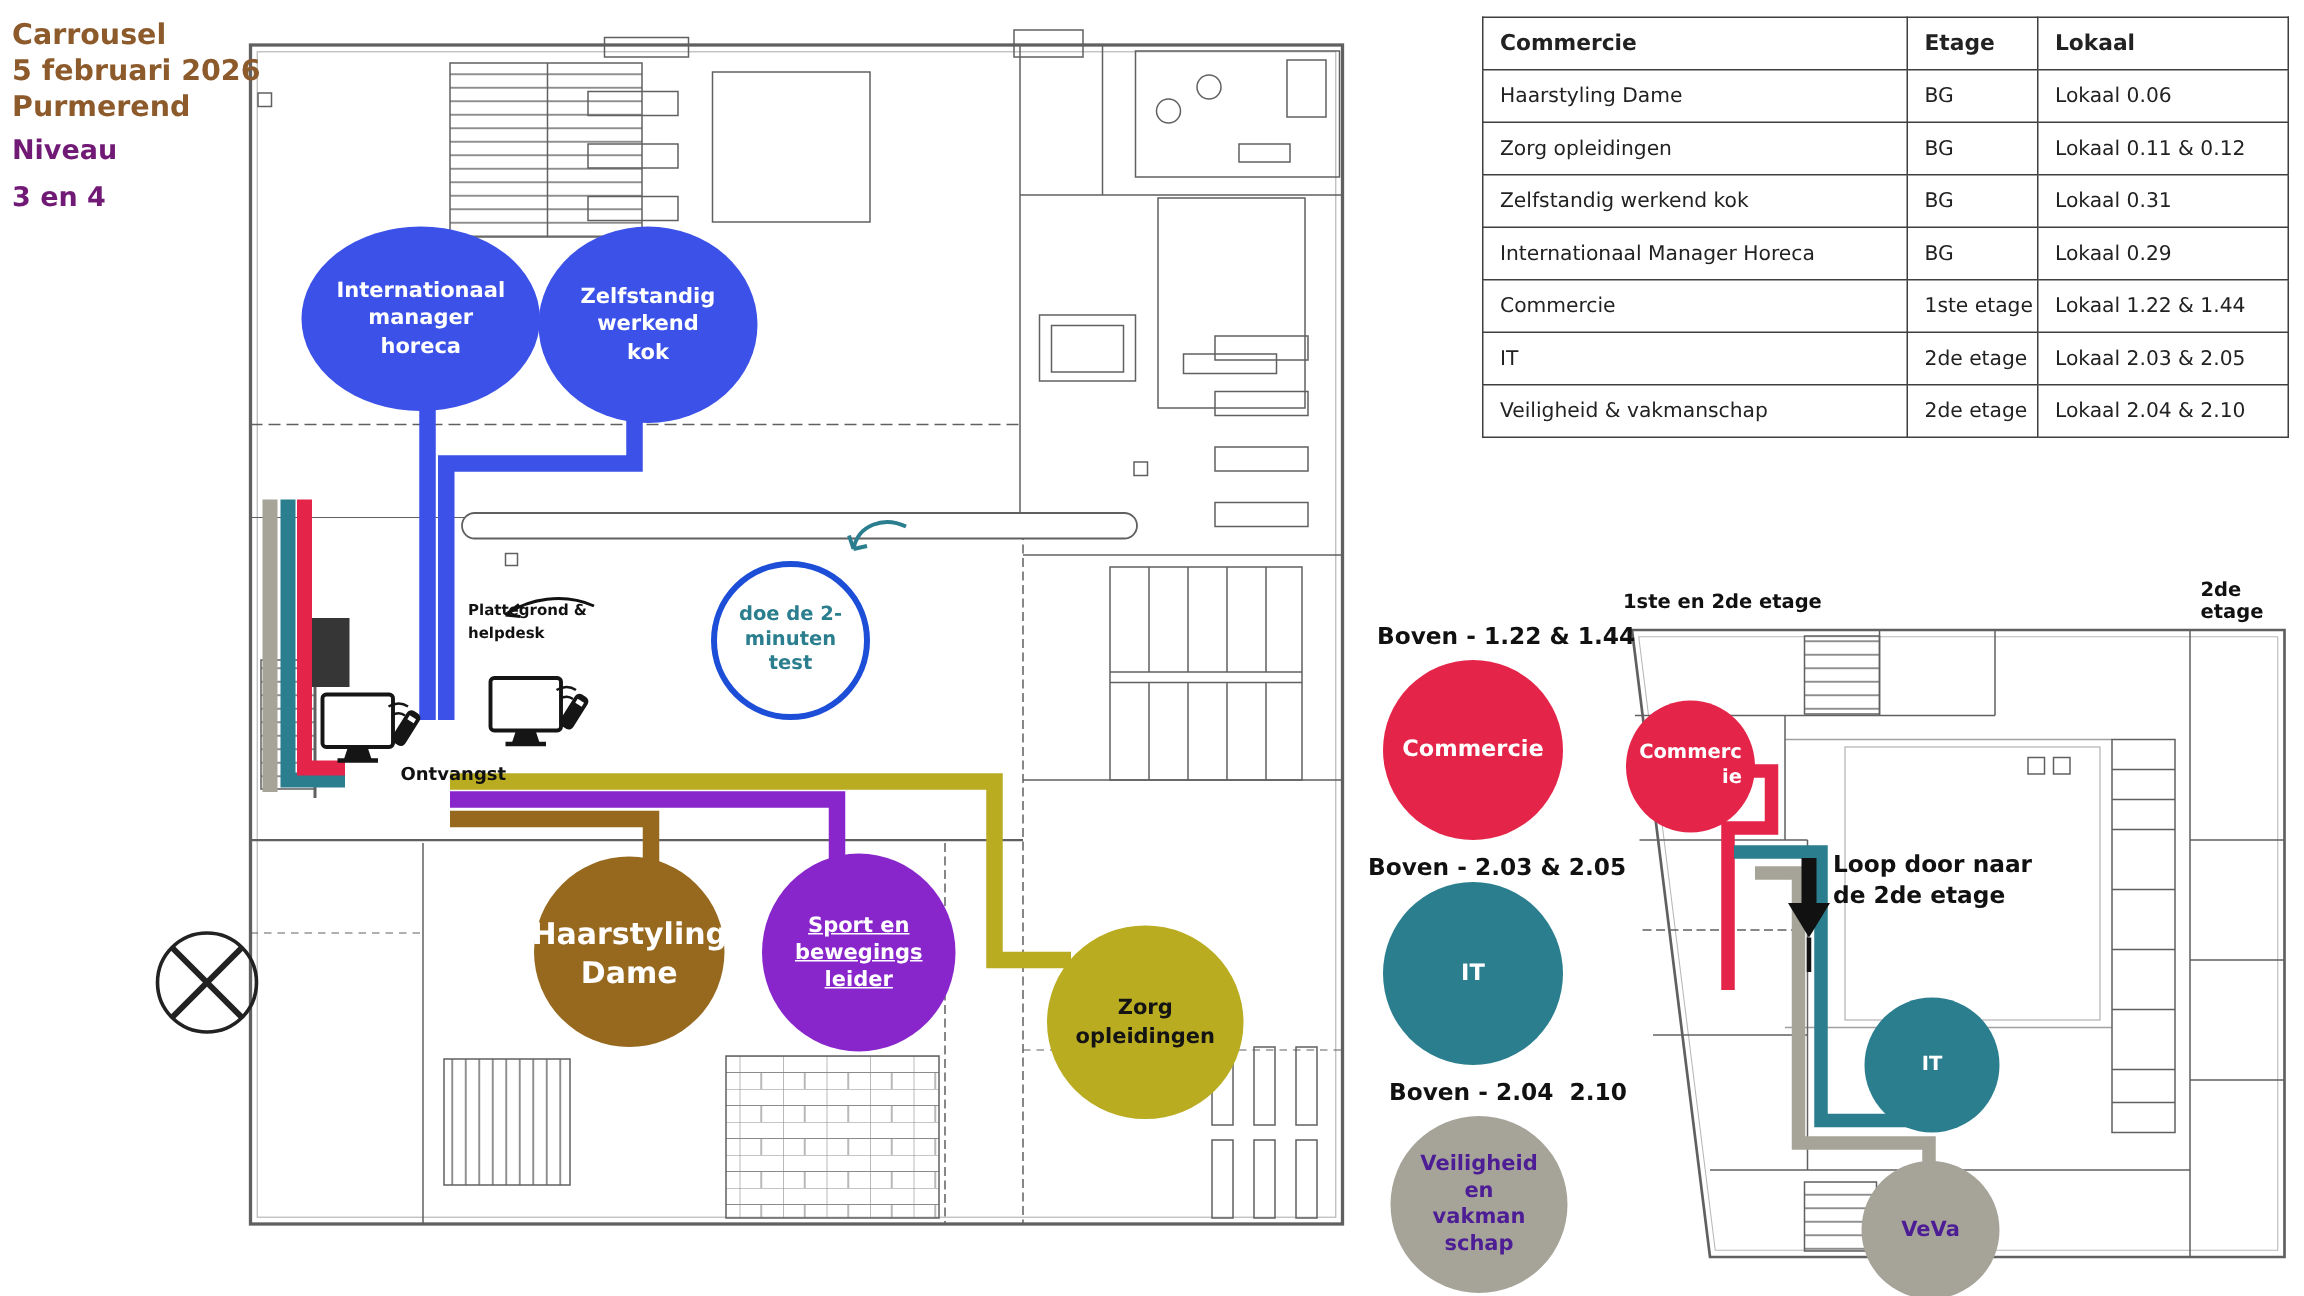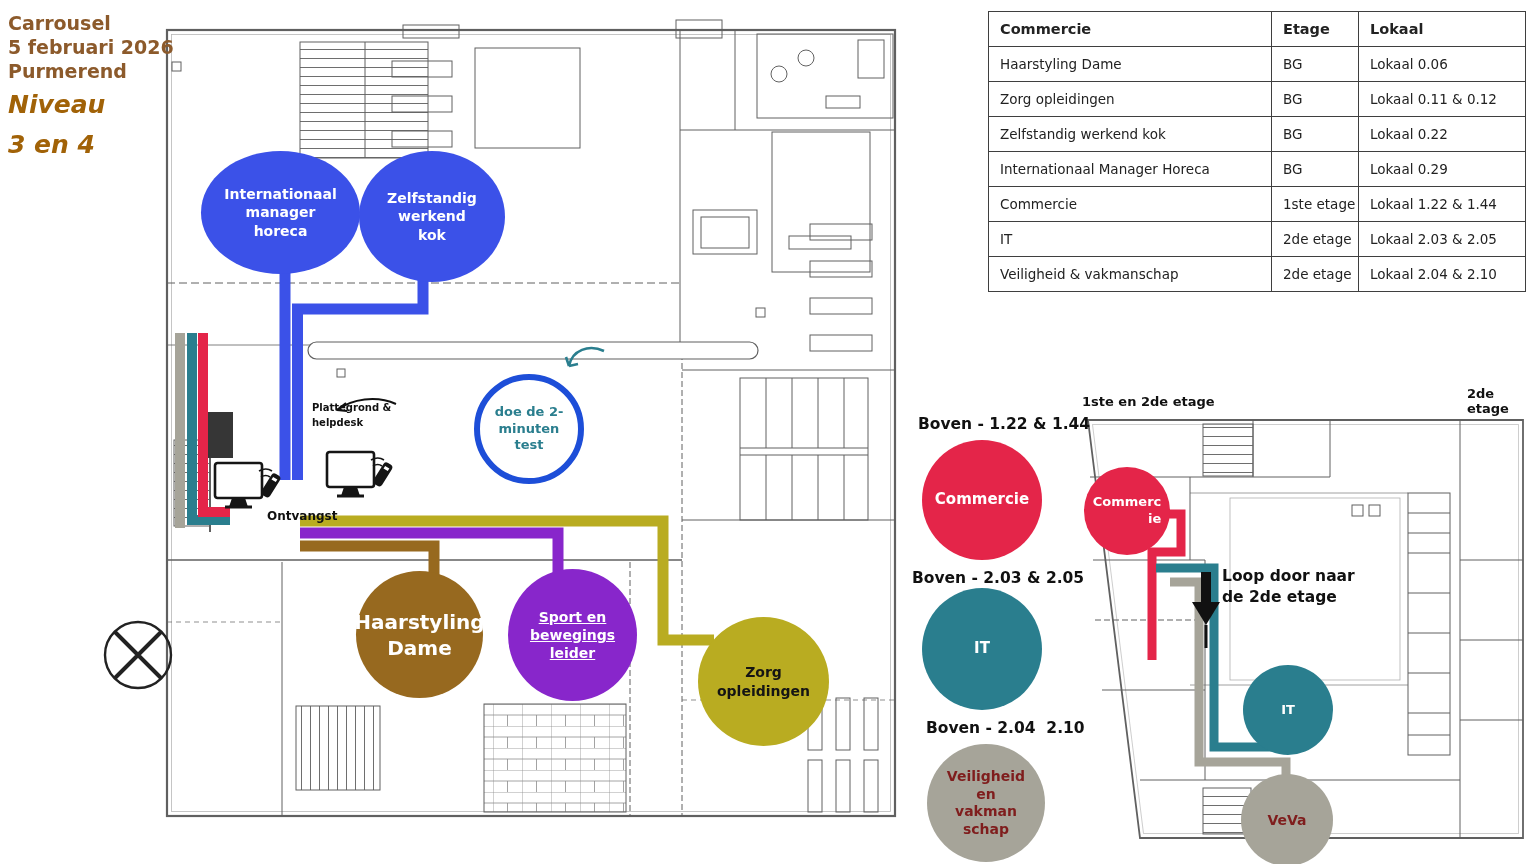--- a/index.html
+++ b/index.html
@@ -4,21 +4,21 @@
 <style>
   html,body{margin:0;padding:0;}
   body{
     width:1536px;height:864px;position:relative;background:#ffffff;
     font-family:"DejaVu Sans","Liberation Sans",sans-serif;overflow:hidden;
   }
   .abs{position:absolute;}
   #plan-layer{position:absolute;left:0;top:0;width:1536px;height:864px;}
   
   .t-brown{color:#8C5A2B;font-size:19px;font-weight:bold;line-height:1.25;}
-  .t-yellow{color:#a16207;font-size:25px;font-weight:bold;line-height:1.28;font-style:italic;}
+  .t-yellow{color:#701a75;font-size:18px;font-weight:bold;line-height:1.28;}
   
   table.wtable{
     position:absolute;left:988px;top:11px;width:537px;
     border-collapse:collapse;color:#222;table-layout:fixed;
   }
   table.wtable td,table.wtable th{
     border:1px solid #3f3f3f;padding:9px 11px;font-size:13.5px;text-align:left;
     overflow:hidden;white-space:nowrap;font-weight:normal;
   }
   table.wtable th{font-size:14.5px;font-weight:bold;}
@@ -26,22 +26,22 @@
   .bubble{
     position:absolute;border-radius:50%;display:flex;align-items:center;justify-content:center;
     text-align:center;font-weight:bold;color:#fff;white-space:pre-line;line-height:1.3;
   }
   .b-blue{background:#3B51E8;font-size:14px;}
   .b-brown{background:#97691F;font-size:20px;}
   .b-purple{background:#8826CB;font-size:14px;}
   .b-yellow{background:#B9AC21;color:#141414;font-size:14px;}
   .b-red{background:#E42549;font-size:15px;}
   .b-teal{background:#2A7E8E;font-size:15px;}
-  .b-gray{background:#A6A499;color:#7f1d1d;font-size:14px;}
-  .b-test{background:#fff;border:6px solid #1d4ed8;color:#2A7E8E;font-size:13px;}
+  .b-gray{background:#A6A499;color:#4c1d95;font-size:14px;}
+  .b-test{background:#fff;border:4px solid #1d4ed8;color:#2A7E8E;font-size:13px;}
   .b-small{font-size:13px;text-align:right;}
   
   .boven{position:absolute;font-weight:bold;font-size:15.5px;color:#111;white-space:pre-wrap;}
   .plan-label{position:absolute;font-weight:bold;color:#111;white-space:pre-line;}
 </style>
 </head>
 <body>
 
 <svg id="plan-layer" viewBox="0 0 1536 864" xmlns="http://www.w3.org/2000/svg">
   <defs>
@@ -231,21 +231,21 @@
         <td>Lokaal 0.06</td>
       </tr>
   <tr>
         <td>Zorg opleidingen</td>
         <td>BG</td>
         <td>Lokaal 0.11 &amp; 0.12</td>
       </tr>
   <tr>
         <td>Zelfstandig werkend kok</td>
         <td>BG</td>
-        <td>Lokaal 0.22</td>
+        <td>Lokaal 0.31</td>
       </tr>
   <tr>
         <td>Internationaal Manager Horeca</td>
         <td>BG</td>
         <td>Lokaal 0.29</td>
       </tr>
   <tr>
         <td>Commercie</td>
         <td>1ste etage</td>
         <td>Lokaal 1.22 &amp; 1.44</td>

